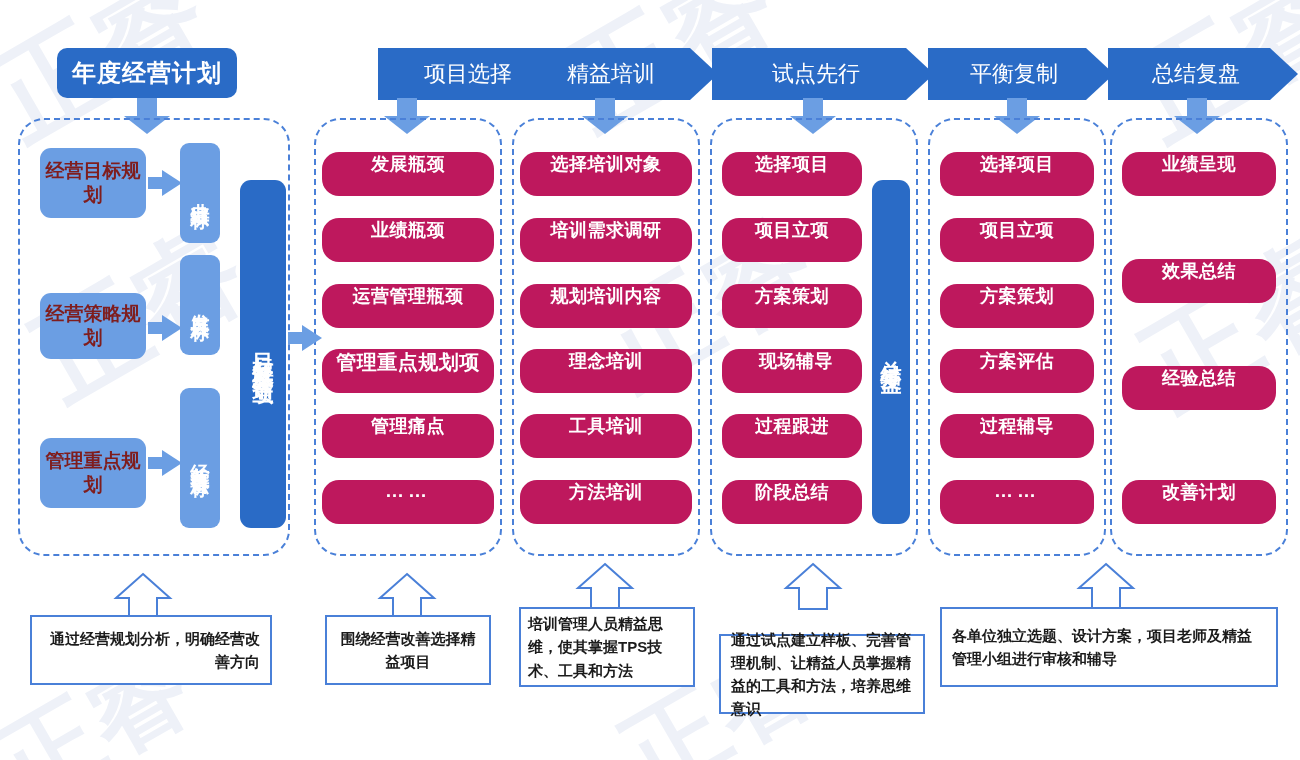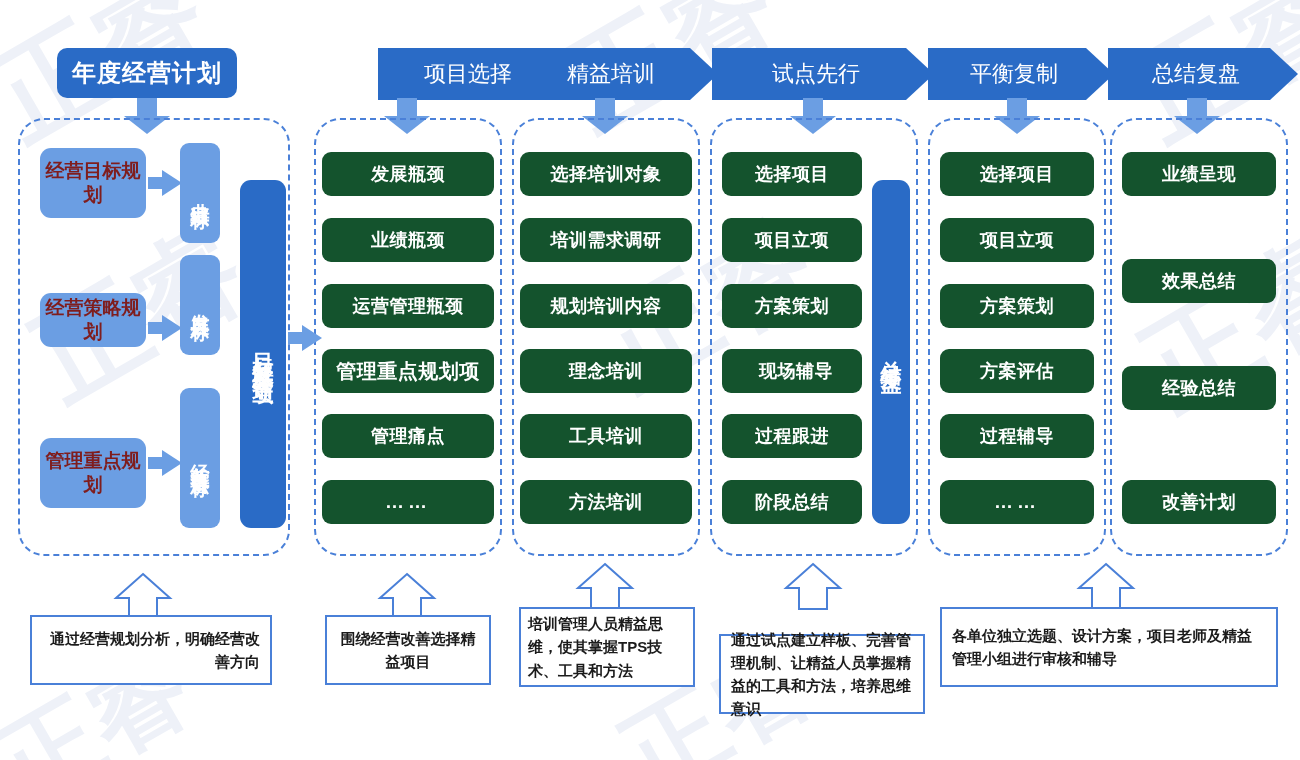--- a/index.html
+++ b/index.html
@@ -48,22 +48,22 @@
   }
 
   
   .panel{
     position:absolute;border:2px dashed #4a80d8;border-radius:26px;
     box-sizing:border-box;background:transparent;
   }
 
   
   .pill{
-    position:absolute;background:#14532d;border-radius:9px;color:#fff;
-    font-size:18px;font-weight:700;display:flex;align-items:center;
+    position:absolute;background:#be185d;border-radius:17px;color:#fff;
+    font-size:18px;font-weight:700;display:flex;align-items:flex-start;
     justify-content:center;box-sizing:border-box;text-align:center;
     letter-spacing:.5px;
   }
   .pill.small{font-size:20px;}
   .pill.dots{letter-spacing:4px;font-size:19px;}
 
   
   .lplan{
     position:absolute;background:#6b9ee3;border-radius:11px;color:#7f1d1d;
     font-size:19px;font-weight:700;display:flex;align-items:center;
@@ -161,21 +161,21 @@
   <div class="panel" style="left:18px;top:118px;width:272px;height:438px;"></div>
   <div class="panel" style="left:314px;top:118px;width:188px;height:438px;"></div>
   <div class="panel" style="left:512px;top:118px;width:188px;height:438px;"></div>
   <div class="panel" style="left:710px;top:118px;width:208px;height:438px;"></div>
   <div class="panel" style="left:928px;top:118px;width:178px;height:438px;"></div>
   <div class="panel" style="left:1110px;top:118px;width:178px;height:438px;"></div>
 
   <div class="lplan" style="left:40px;top:148px;width:106px;height:70px;">
     <span>经营目标规划</span>
   </div>
-  <div class="lplan" style="left:40px;top:293px;width:106px;height:54px;">
+  <div class="lplan" style="left:40px;top:293px;width:106px;height:66px;">
     <span>经营策略规划</span>
   </div>
   <div class="lplan" style="left:40px;top:438px;width:106px;height:70px;">
     <span>管理重点规划</span>
   </div>
 
   <div class="sarrow" style="left:148px;top:170px;">
       <i></i>
       <b></b>
     </div>

